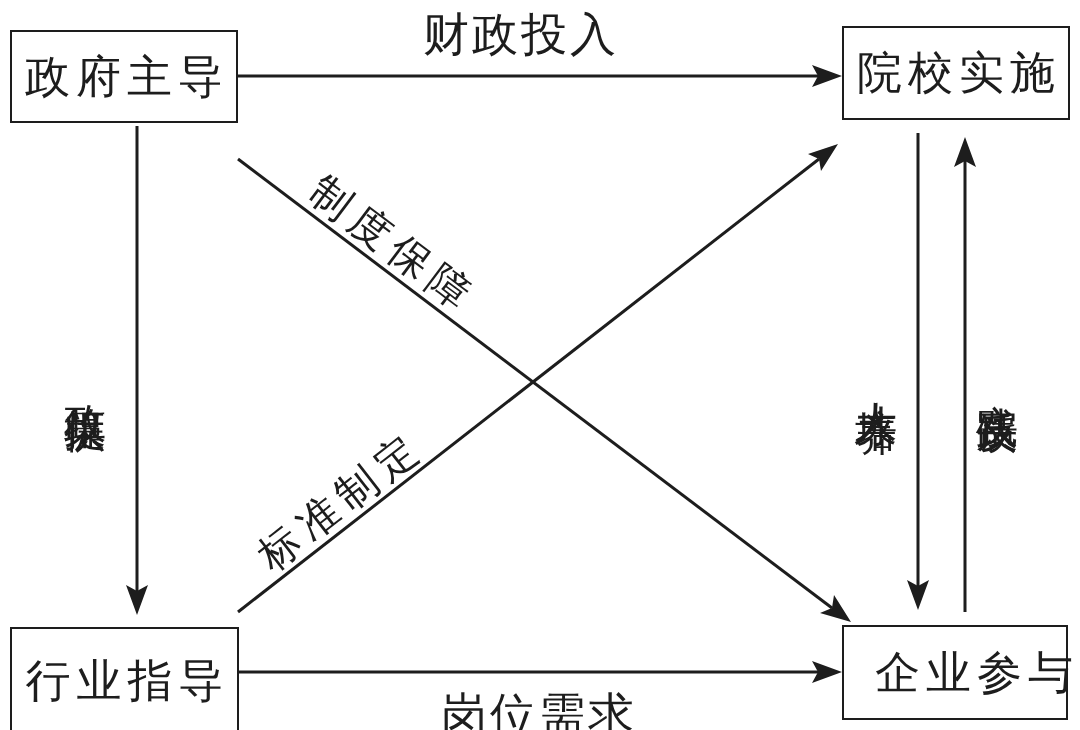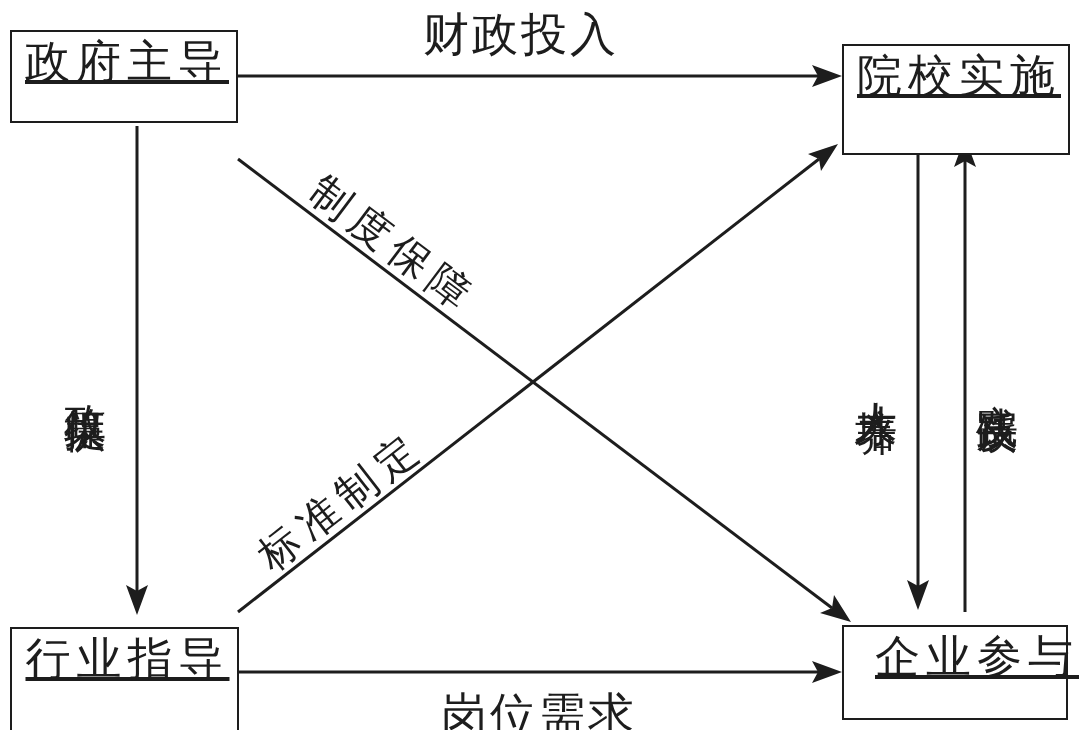--- a/index.html
+++ b/index.html
@@ -28,32 +28,32 @@
   }
   svg.wires polygon {
     fill: #1d1d1d;
     stroke: none;
   }
   .node {
     position: absolute;
     border: 2px solid #1d1d1d;
     background: #ffffff;
     display: flex;
+    align-items: center;
     justify-content: center;
     box-sizing: border-box;
-    text-decoration: underline;
   }
   .node .node-label {
     font-size: 45px;
     letter-spacing: 6px;
     text-indent: 6px;
     white-space: nowrap;
   }
   .node-government  { left: 10px;  top: 30px;  width: 228px; height: 93px; }
-  .node-college     { left: 842px; top: 44px;  width: 228px; height: 111px; }
+  .node-college     { left: 842px; top: 26px;  width: 228px; height: 94px; }
   .node-industry    { left: 10px;  top: 627px; width: 229px; height: 108px; }
   .node-enterprise  { left: 842px; top: 625px; width: 226px; height: 95px; padding-left: 38px; }
 
   .hlabel {
     position: absolute;
     font-size: 46px;
     letter-spacing: 3px;
     white-space: nowrap;
   }
   .label-financial { left: 423px; top: 4px; }

